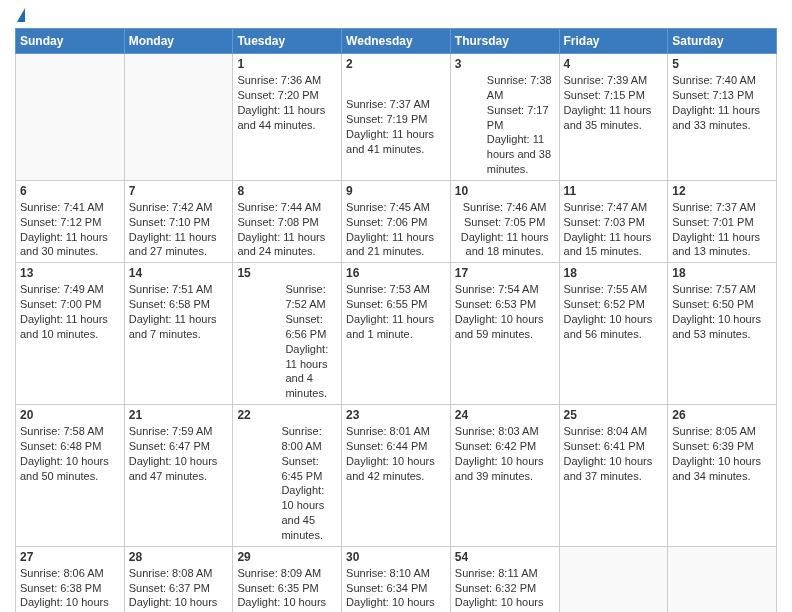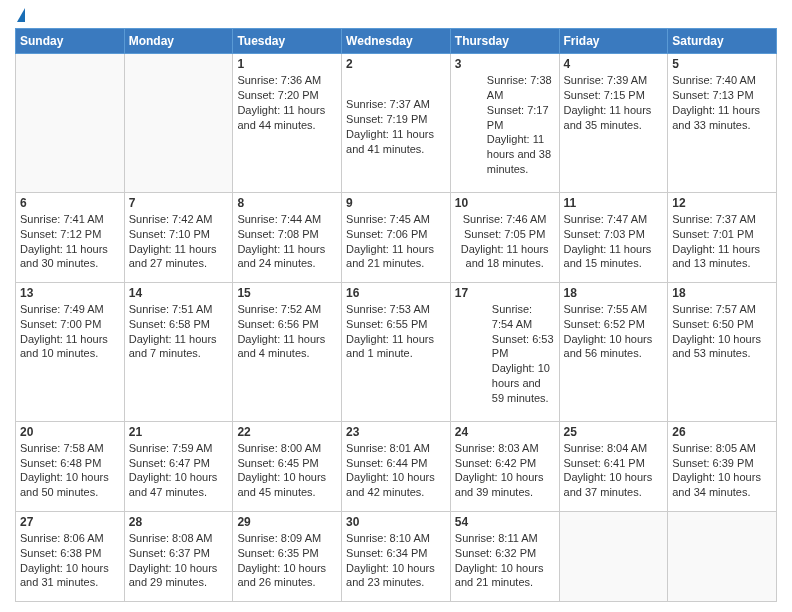--- a/index.html
+++ b/index.html
@@ -221,33 +221,33 @@
 Daylight: 11 hours and 10 minutes.</div>
           </td>
           <td>
             <span class="day-number">14</span>
             <div class="day-info" style="white-space: pre-line;">Sunrise: 7:51 AM
 Sunset: 6:58 PM
 Daylight: 11 hours and 7 minutes.</div>
           </td>
           <td>
             <span class="day-number">15</span>
-            <div class="day-info" style="white-space: pre-line;">Sunrise: 7:52 AM
+            <div class="day-info" style="white-space: pre-line; margin-left: 48px;">Sunrise: 7:52 AM
 Sunset: 6:56 PM
 Daylight: 11 hours and 4 minutes.</div>
           </td>
           <td>
             <span class="day-number">16</span>
             <div class="day-info" style="white-space: pre-line;">Sunrise: 7:53 AM
 Sunset: 6:55 PM
 Daylight: 11 hours and 1 minute.</div>
           </td>
           <td>
             <span class="day-number">17</span>
-            <div class="day-info" style="white-space: pre-line; margin-left: 37px;">Sunrise: 7:54 AM
+            <div class="day-info" style="white-space: pre-line;">Sunrise: 7:54 AM
 Sunset: 6:53 PM
 Daylight: 10 hours and 59 minutes.</div>
           </td>
           <td>
             <span class="day-number">18</span>
             <div class="day-info" style="white-space: pre-line;">Sunrise: 7:55 AM
 Sunset: 6:52 PM
 Daylight: 10 hours and 56 minutes.</div>
           </td>
           <td>
@@ -265,21 +265,21 @@
 Daylight: 10 hours and 50 minutes.</div>
           </td>
           <td>
             <span class="day-number">21</span>
             <div class="day-info" style="white-space: pre-line;">Sunrise: 7:59 AM
 Sunset: 6:47 PM
 Daylight: 10 hours and 47 minutes.</div>
           </td>
           <td>
             <span class="day-number">22</span>
-            <div class="day-info" style="white-space: pre-line;">Sunrise: 8:00 AM
+            <div class="day-info" style="white-space: pre-line; margin-left: 44px;">Sunrise: 8:00 AM
 Sunset: 6:45 PM
 Daylight: 10 hours and 45 minutes.</div>
           </td>
           <td>
             <span class="day-number">23</span>
             <div class="day-info" style="white-space: pre-line;">Sunrise: 8:01 AM
 Sunset: 6:44 PM
 Daylight: 10 hours and 42 minutes.</div>
           </td>
           <td>

